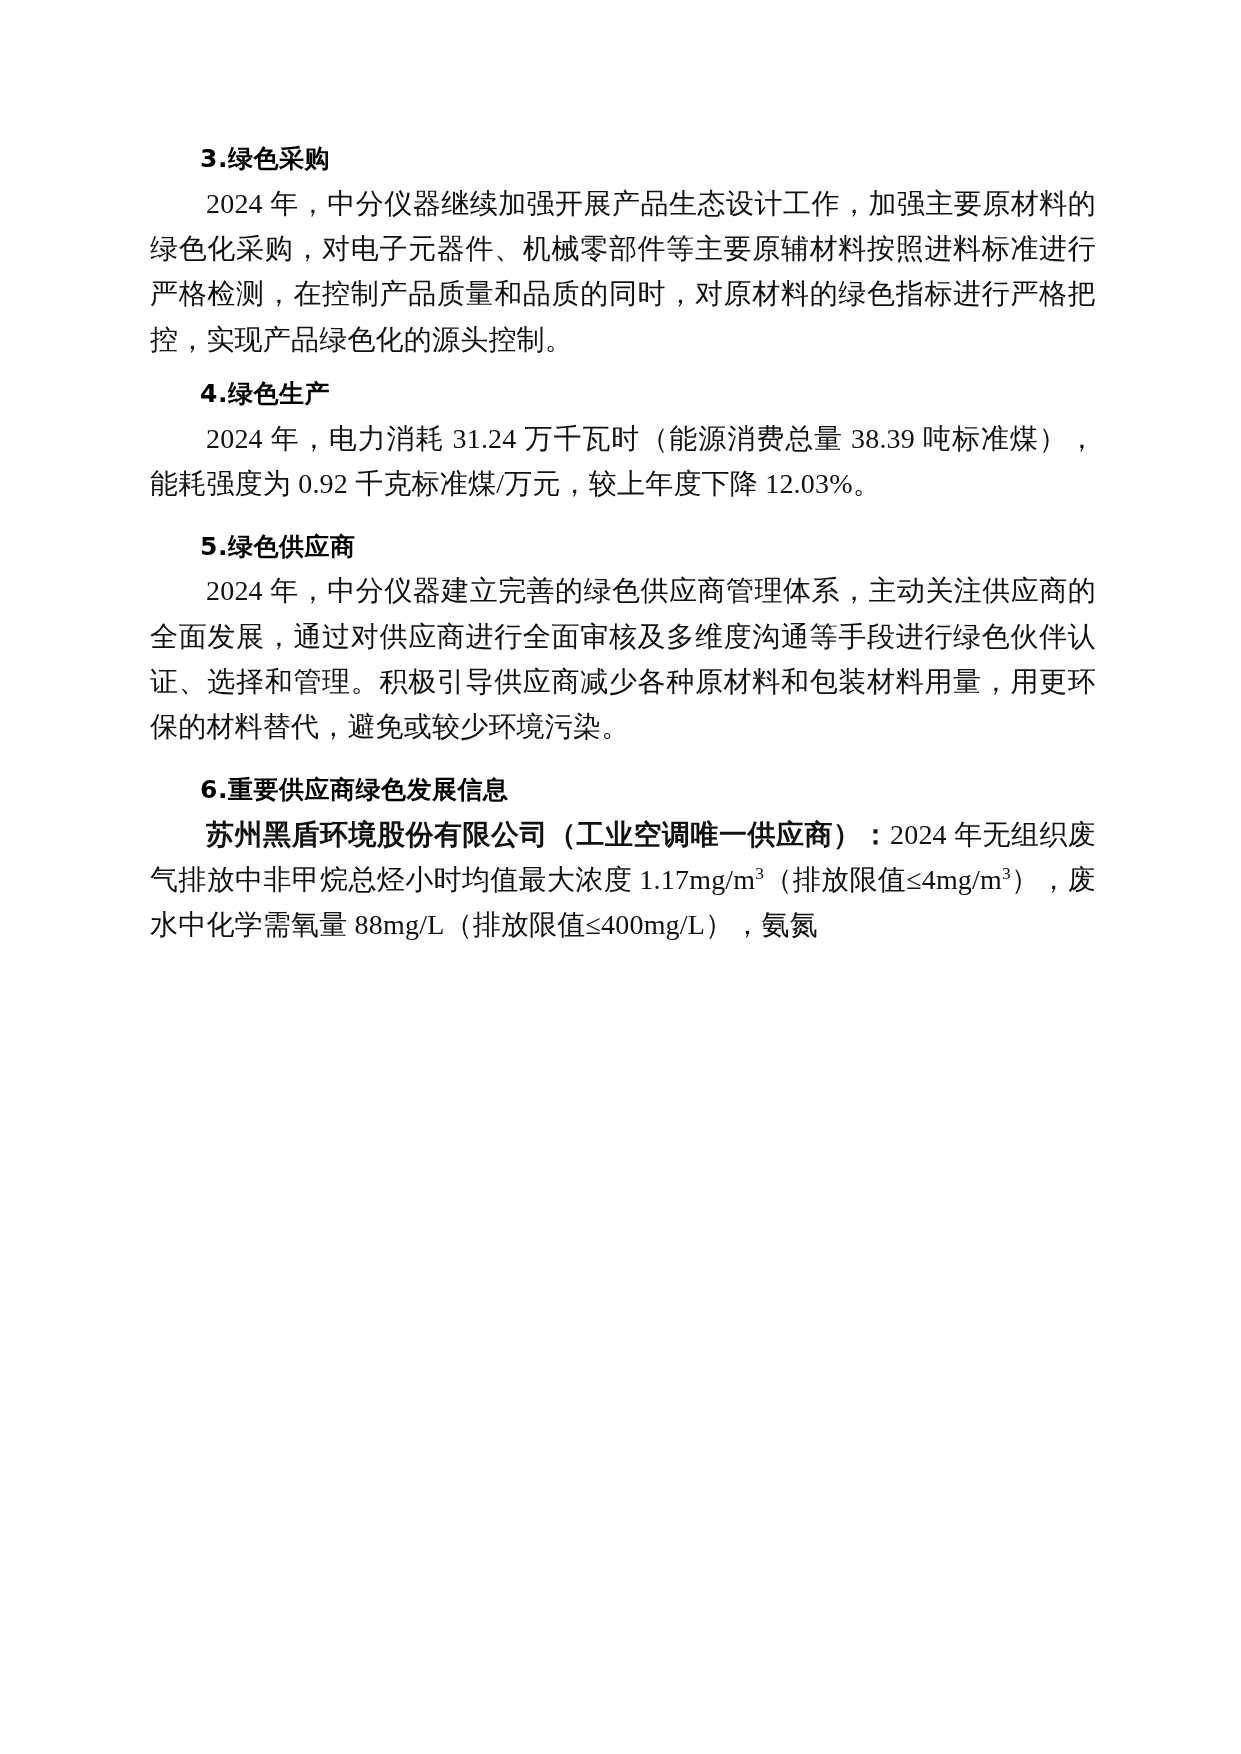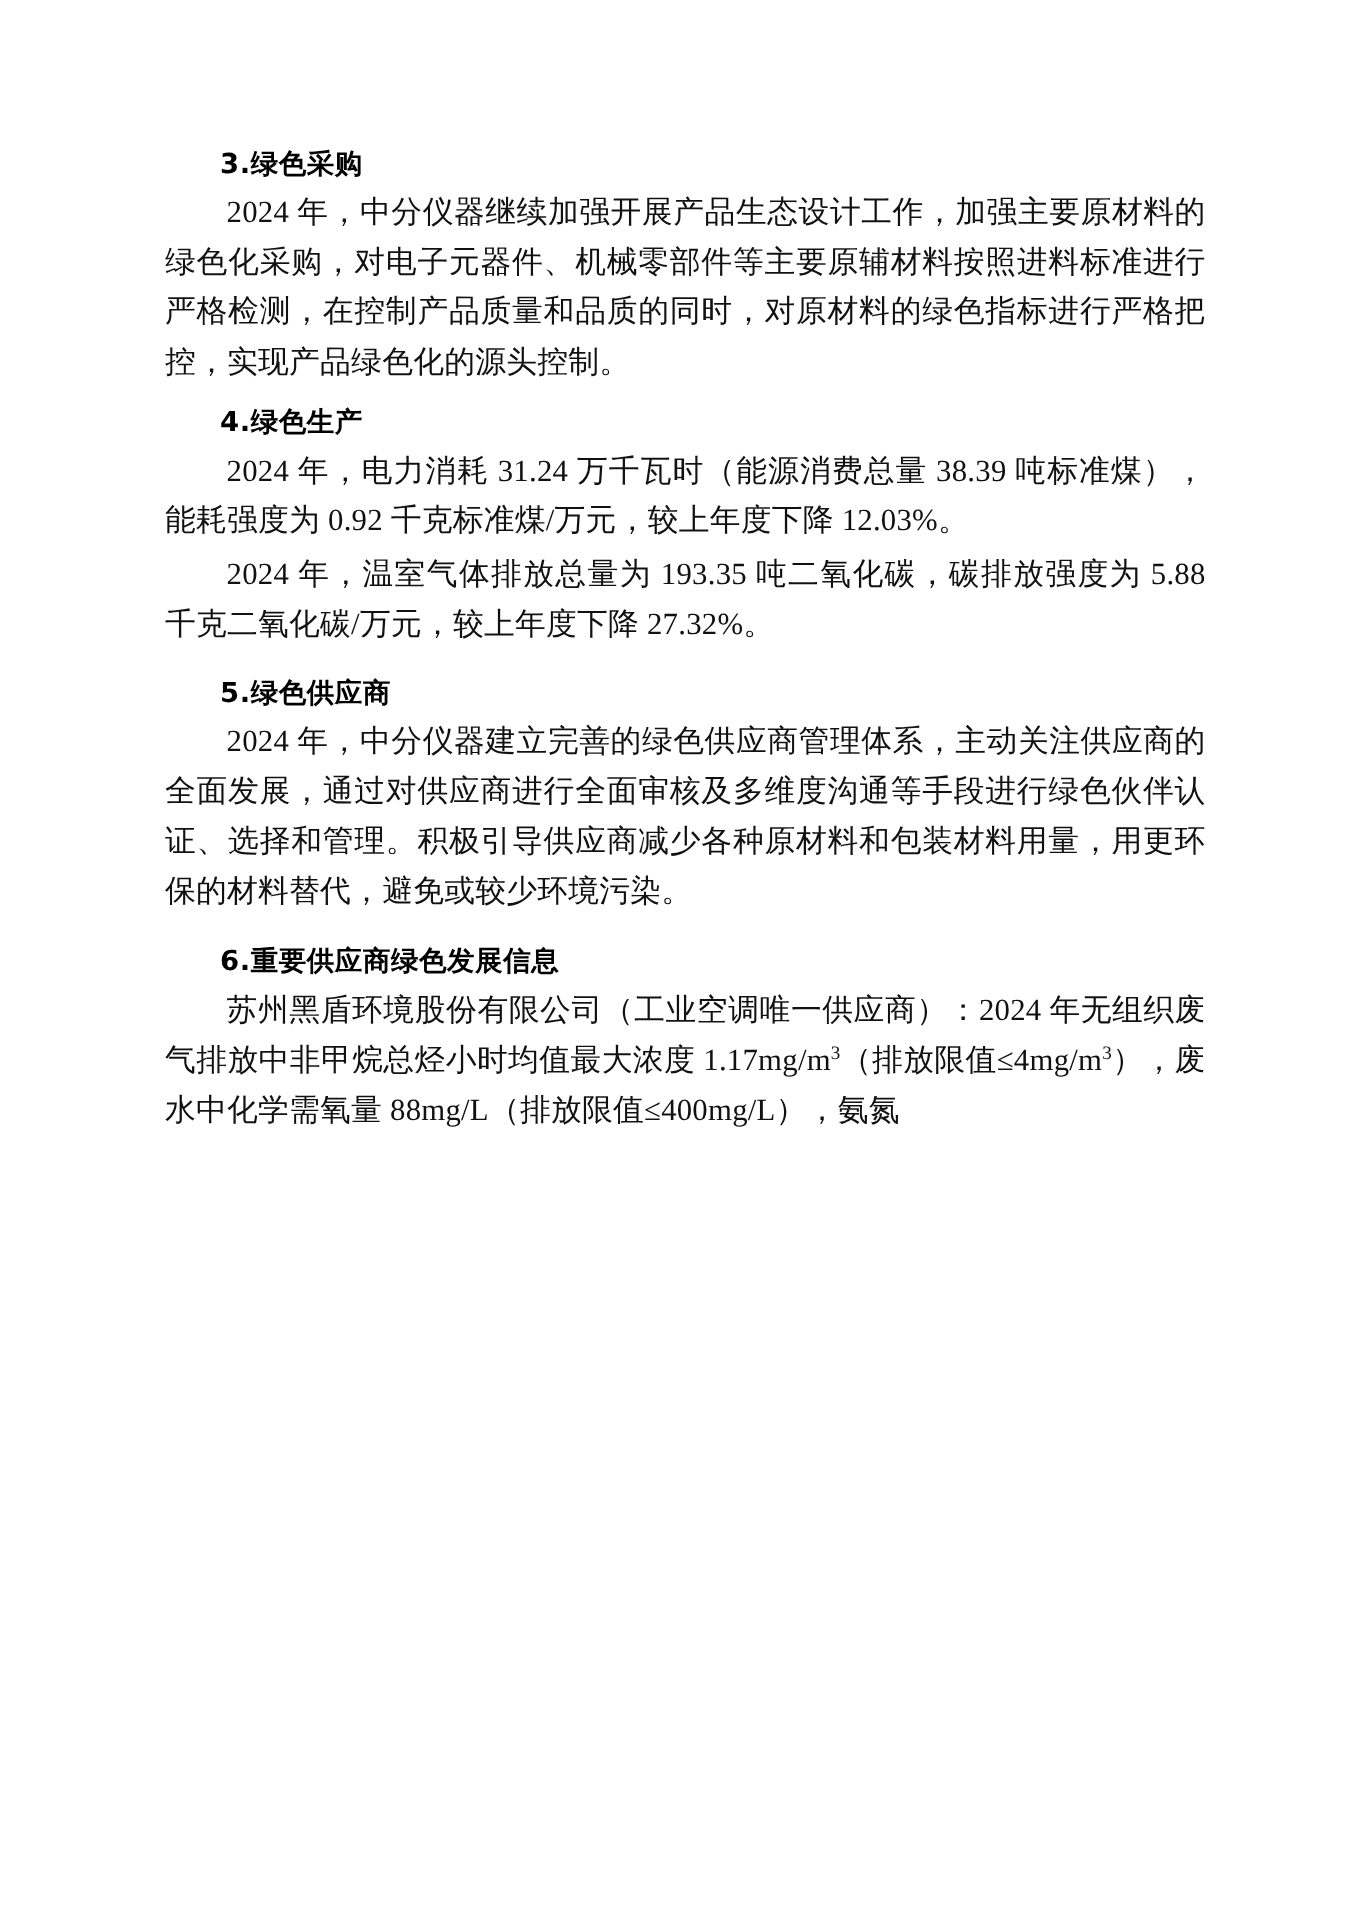--- a/index.html
+++ b/index.html
@@ -9,20 +9,21 @@
   }
   .page {
     width: 1241px;
     height: 1308px;
     background: #ffffff;
     position: relative;
     box-sizing: border-box;
     padding: 130px 145px 100px 150px;
     font-family: "Liberation Serif", "DejaVu Serif", serif;
     color: #1a1a1a;
+    margin-top: 10px;
   }
   .doc-body {
     width: 100%;
   }
   h2.section-heading {
     font-family: "DejaVu Sans", "Liberation Sans", sans-serif;
     font-size: 25px;
     font-weight: bold;
     line-height: 1.55;
     margin: 0 0 2px 0;
@@ -39,21 +40,21 @@
     text-indent: 2em;
     text-align: justify;
     text-justify: inter-ideograph;
     letter-spacing: 0.2px;
     color: #111;
   }
   .spacer-sm { height: 10px; }
   .spacer-md { height: 18px; }
   .bold-lead {
     font-family: "DejaVu Sans", "Liberation Sans", sans-serif;
-    font-weight: normal;
+    font-weight: bold;
     letter-spacing: 0.3px;
   }
   sup {
     font-size: 0.62em;
     vertical-align: super;
     line-height: 0;
   }
 </style>
 </head>
 <body>
@@ -61,21 +62,20 @@
 <div class="page">
   <div class="doc-body">
 
     <h2 class="section-heading">3.绿色采购</h2>
     <p class="para">2024 年，中分仪器继续加强开展产品生态设计工作，加强主要原材料的绿色化采购，对电子元器件、机械零部件等主要原辅材料按照进料标准进行严格检测，在控制产品质量和品质的同时，对原材料的绿色指标进行严格把控，实现产品绿色化的源头控制。</p>
 
     <div class="spacer-sm"></div>
 
     <h2 class="section-heading">4.绿色生产</h2>
     <p class="para">2024 年，电力消耗 31.24 万千瓦时（能源消费总量 38.39 吨标准煤），能耗强度为 0.92 千克标准煤/万元，较上年度下降 12.03%。</p>
-    <p class="para">2024 年，温室气体排放总量为 193.35 吨二氧化碳，碳排放强度为 5.88 千克二氧化碳/万元，较上年度下降 27.32%。</p>
 
     <div class="spacer-md"></div>
 
     <h2 class="section-heading">5.绿色供应商</h2>
     <p class="para">2024 年，中分仪器建立完善的绿色供应商管理体系，主动关注供应商的全面发展，通过对供应商进行全面审核及多维度沟通等手段进行绿色伙伴认证、选择和管理。积极引导供应商减少各种原材料和包装材料用量，用更环保的材料替代，避免或较少环境污染。</p>
 
     <div class="spacer-md"></div>
 
     <h2 class="section-heading">6.重要供应商绿色发展信息</h2>
     <p class="para">

